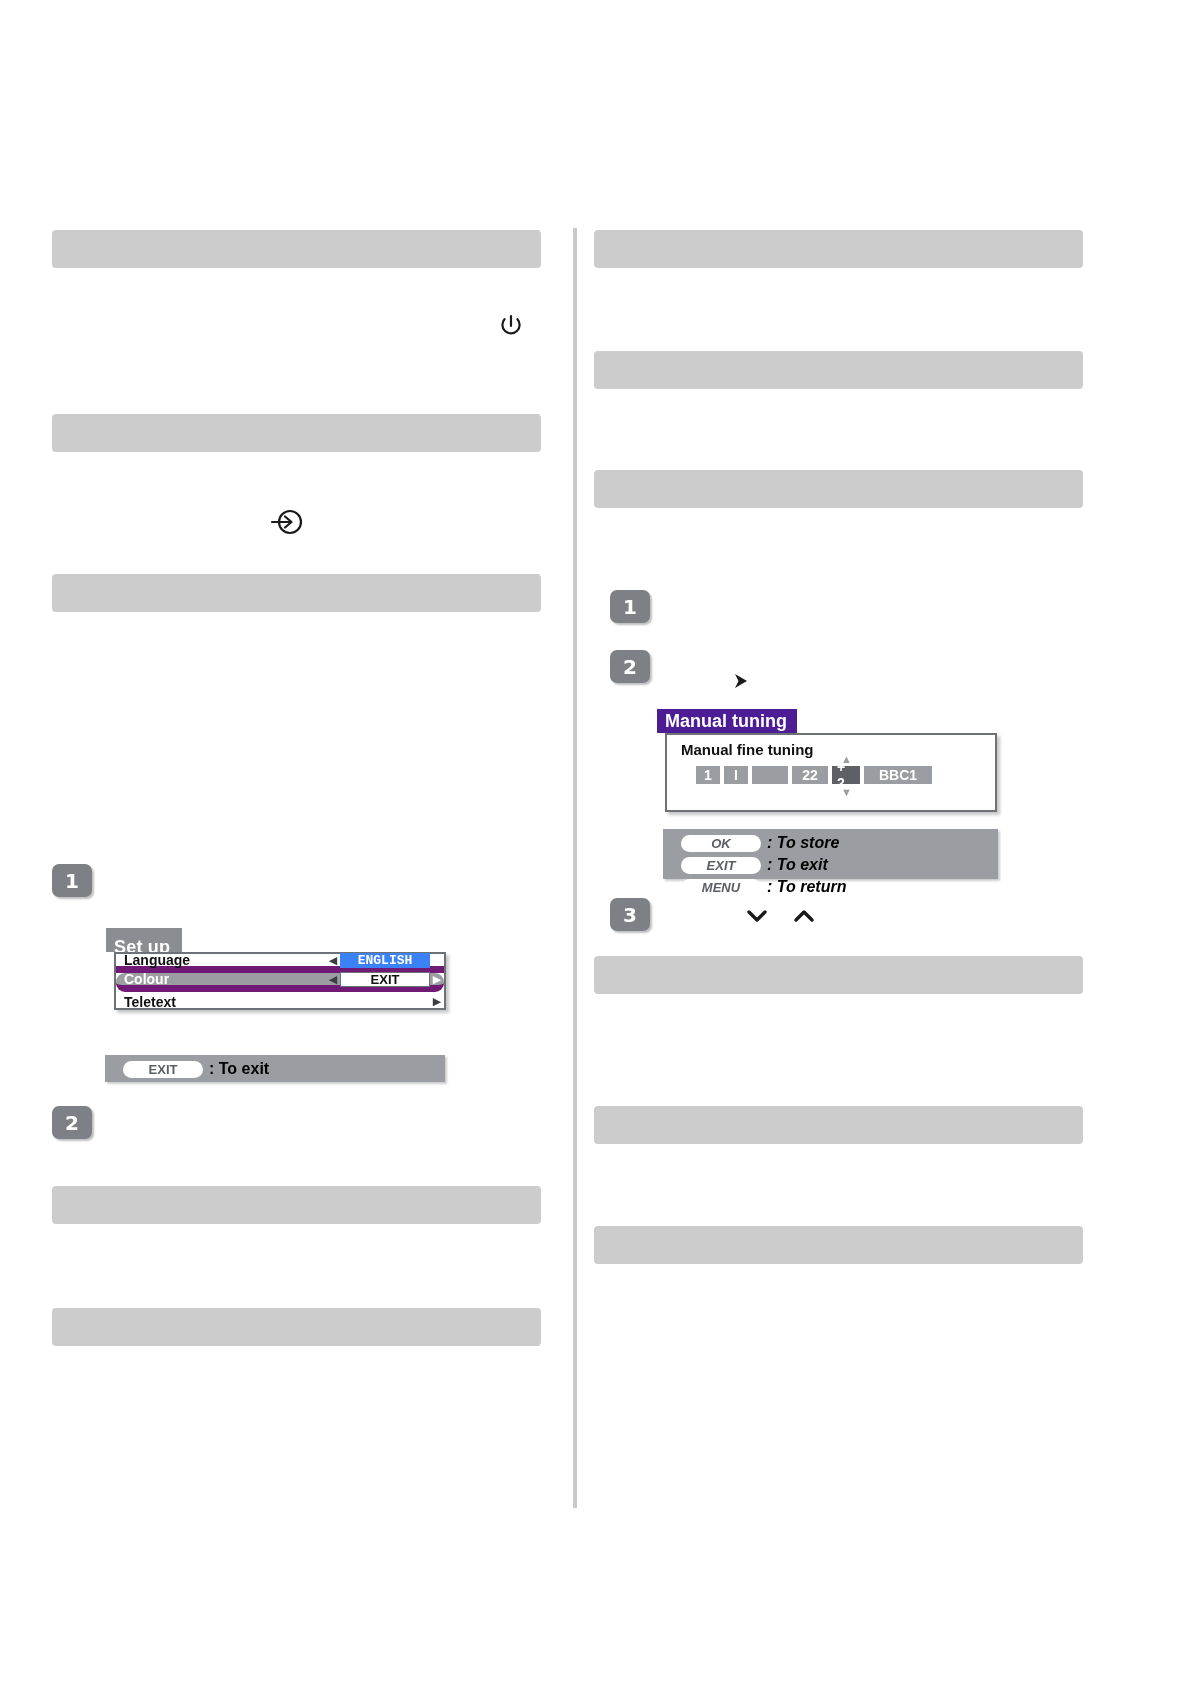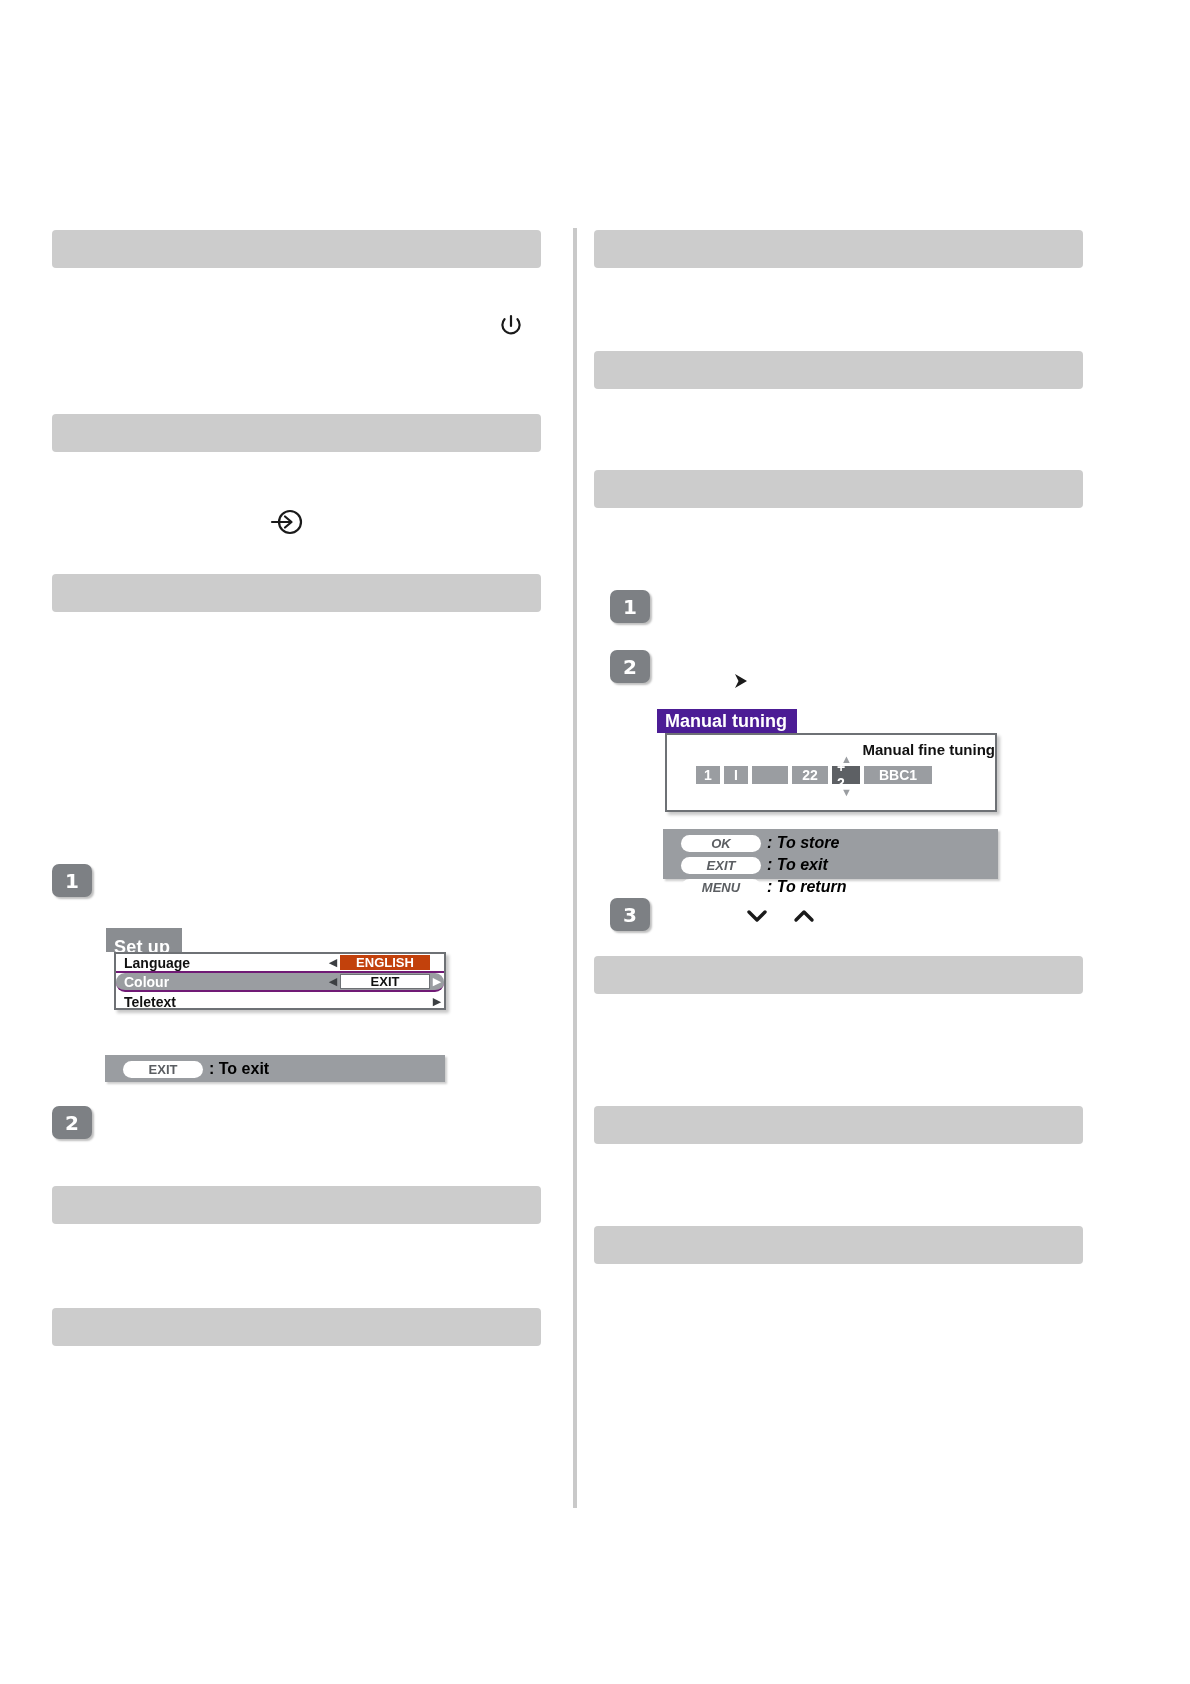--- a/index.html
+++ b/index.html
@@ -68,21 +68,21 @@
     background:#ffffff;
     border:2px solid #6e7175;
     border-top:2px solid #6e7175;
     box-shadow:3px 3px 3px rgba(0,0,0,.22);
     box-sizing:border-box;
   }
   .osd-row{
     position:relative;
     height:19px;
     display:flex;align-items:center;
-    border-bottom:2px solid #701a75;
+    border-bottom:7px solid #701a75;
     box-sizing:border-box;
     padding-left:8px;
   }
   .osd-row:last-child{border-bottom:none;}
   .osd-row.sel{background:#9a9da1;border-radius:9px;}
   .osd-label{
     font-size:14px;font-weight:bold;color:#111111;
     flex:0 0 auto;
   }
   .osd-row.sel .osd-label{color:#ffffff;}
@@ -93,21 +93,21 @@
   .osd-arrow{
     width:14px;text-align:center;color:#ffffff;font-size:11px;line-height:1;
   }
   .osd-arrow.dark{color:#3c3f42;}
   .osd-value{
     width:90px;height:15px;
     display:flex;align-items:center;justify-content:center;
     font-size:13px;font-weight:bold;
     box-sizing:border-box;
   }
-  .osd-value.grey{background:#c2410c;color:#ffffff;}
+  .osd-value.grey{background:#3b82f6;color:#ffffff;font-family:Liberation Mono, monospace;}
   .osd-value.white{background:#ffffff;color:#111111;border:1px solid #6e7175;}
   .osd-spacer{width:104px;}
 
   
   .legend{
     position:absolute;
     background:#9a9da1;
     box-shadow:2px 2px 2px rgba(0,0,0,.2);
     display:flex;flex-wrap:wrap;align-items:center;
     padding:3px 0 3px 18px;
@@ -138,21 +138,21 @@
     font-size:18px;font-weight:bold;
     padding:1px 10px 2px 8px;box-sizing:border-box;line-height:22px;
   }
   .tune-body{
     position:absolute;left:8px;top:24px;right:0;bottom:0;
     background:#ffffff;border:2px solid #6e7175;
     box-shadow:3px 3px 3px rgba(0,0,0,.22);
     box-sizing:border-box;
     padding:6px 0 0 14px;
   }
-  .tune-sub{font-size:15px;font-weight:bold;color:#111111;margin-bottom:7px;text-align:right;}
+  .tune-sub{font-size:15px;font-weight:bold;color:#111111;margin-bottom:7px;}
   .cells{display:flex;align-items:center;margin-left:14px;position:relative;}
   .cell{
     background:#9a9da1;color:#ffffff;
     font-size:14px;font-weight:bold;
     height:20px;min-width:22px;
     display:flex;align-items:center;justify-content:center;
     margin-right:2px;
     padding:0 5px;box-sizing:border-box;
     border:1px solid #ffffff;
   }

